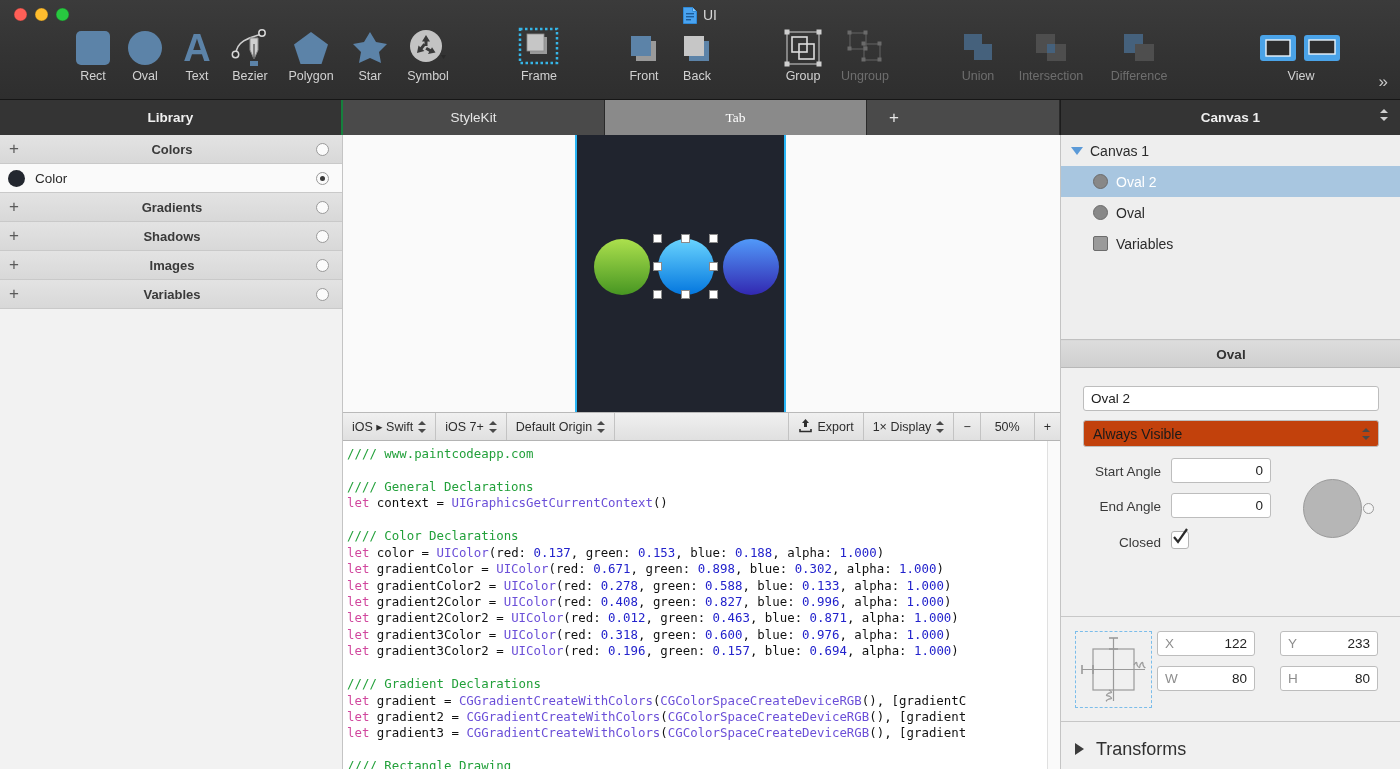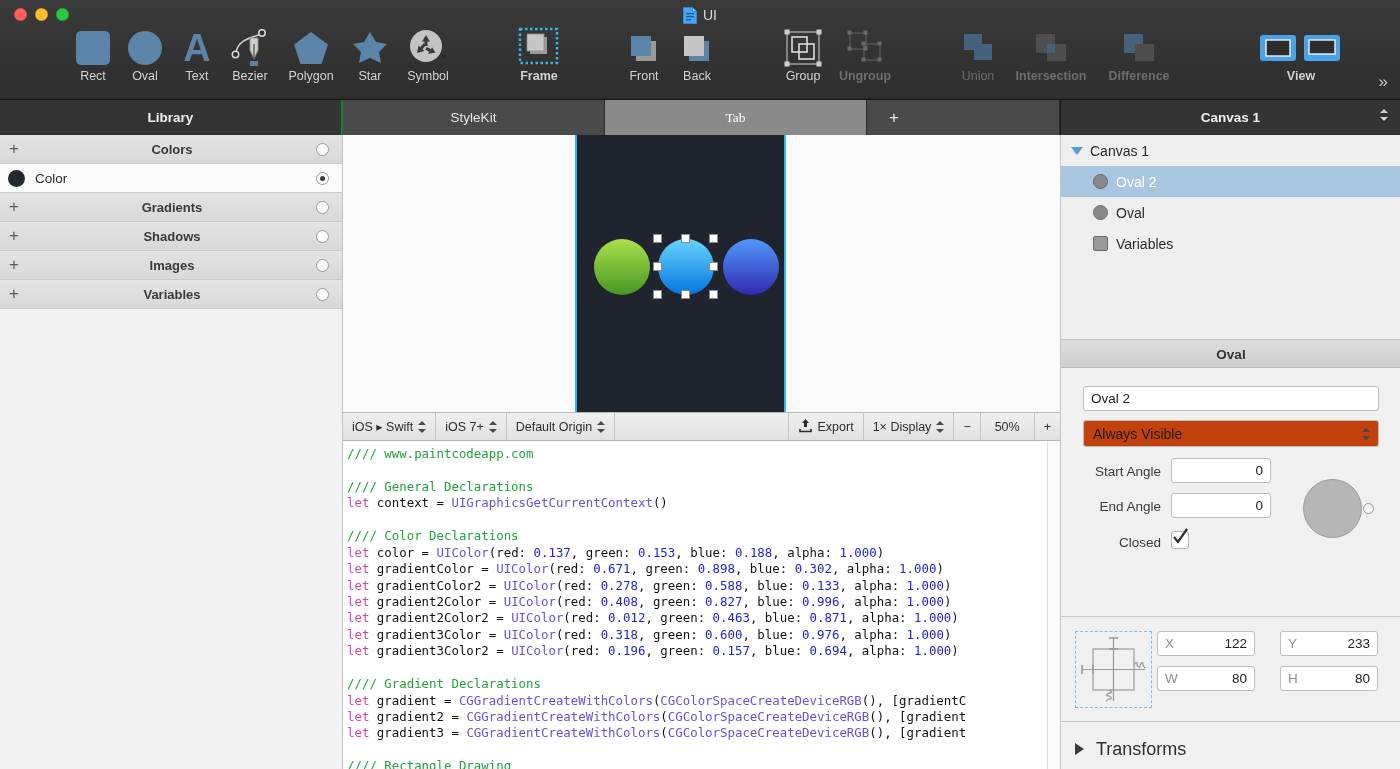--- a/index.html
+++ b/index.html
@@ -34,21 +34,21 @@
 
   .tools { position: absolute; top: 26px; left: 0; width: 1400px; height: 72px; }
   .tool {
     position: absolute; top: 0; width: 64px; height: 66px;
     display: flex; flex-direction: column; align-items: center; justify-content: flex-start;
     cursor: default;
   }
   .tool .gfx { height: 44px; display: flex; align-items: center; justify-content: center; }
   .tool .lbl { font-size: 12.5px; color: #d2d2d2; margin-top: -1px; white-space: nowrap; }
   .tool.dim .lbl { color: #6e6e6e; }
-  .tool.wide { width: 86px; font-weight: bold; }
+  .tool.wide { width: 86px; }
 
   .sq-blue { width: 34px; height: 34px; background: #5c83a8; border-radius: 5px; }
   .ci-blue { width: 34px; height: 34px; background: #5c83a8; border-radius: 50%; }
   .txt-A { font-size: 38px; color: #5c83a8; font-weight: bold; line-height: 34px; font-family: "Liberation Sans", sans-serif; }
 
   .chev { position: absolute; right: 14px; top: 46px; color: #c9c9c9; font-size: 17px; letter-spacing: -2px; }
 
   
   .hdr-row { position: absolute; top: 100px; left: 0; width: 1400px; height: 35px; }
   .lib-hdr {

